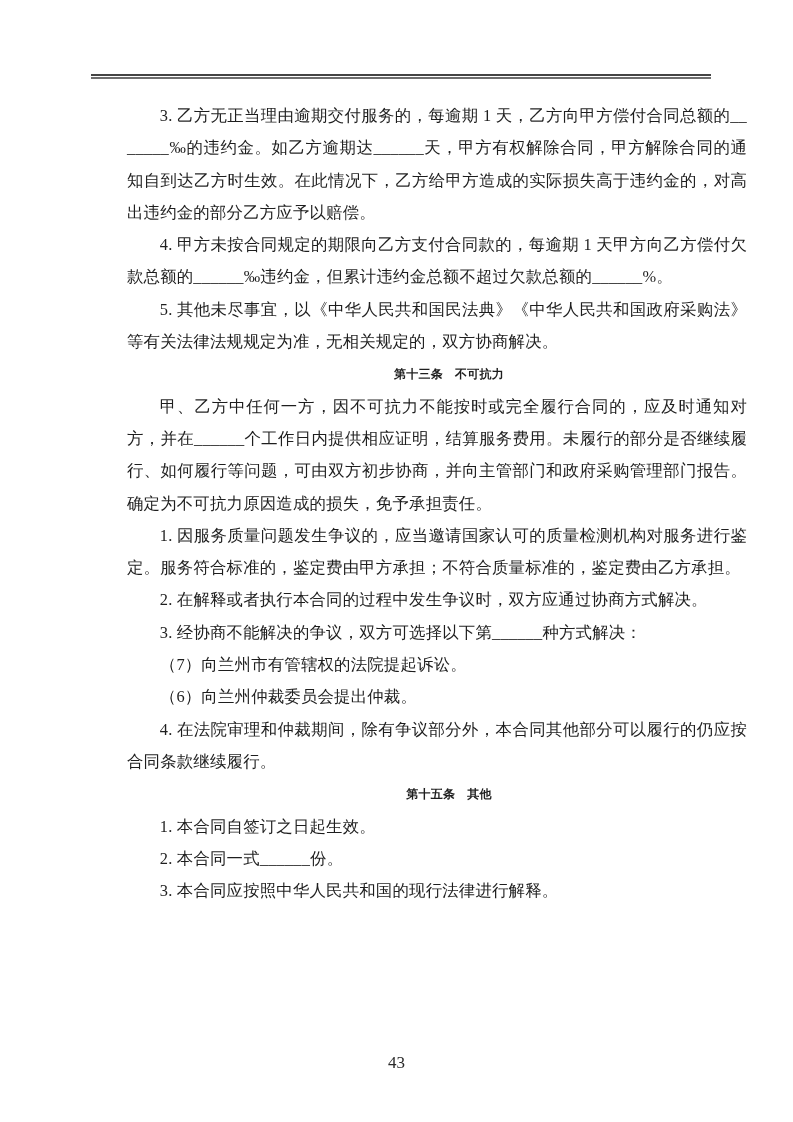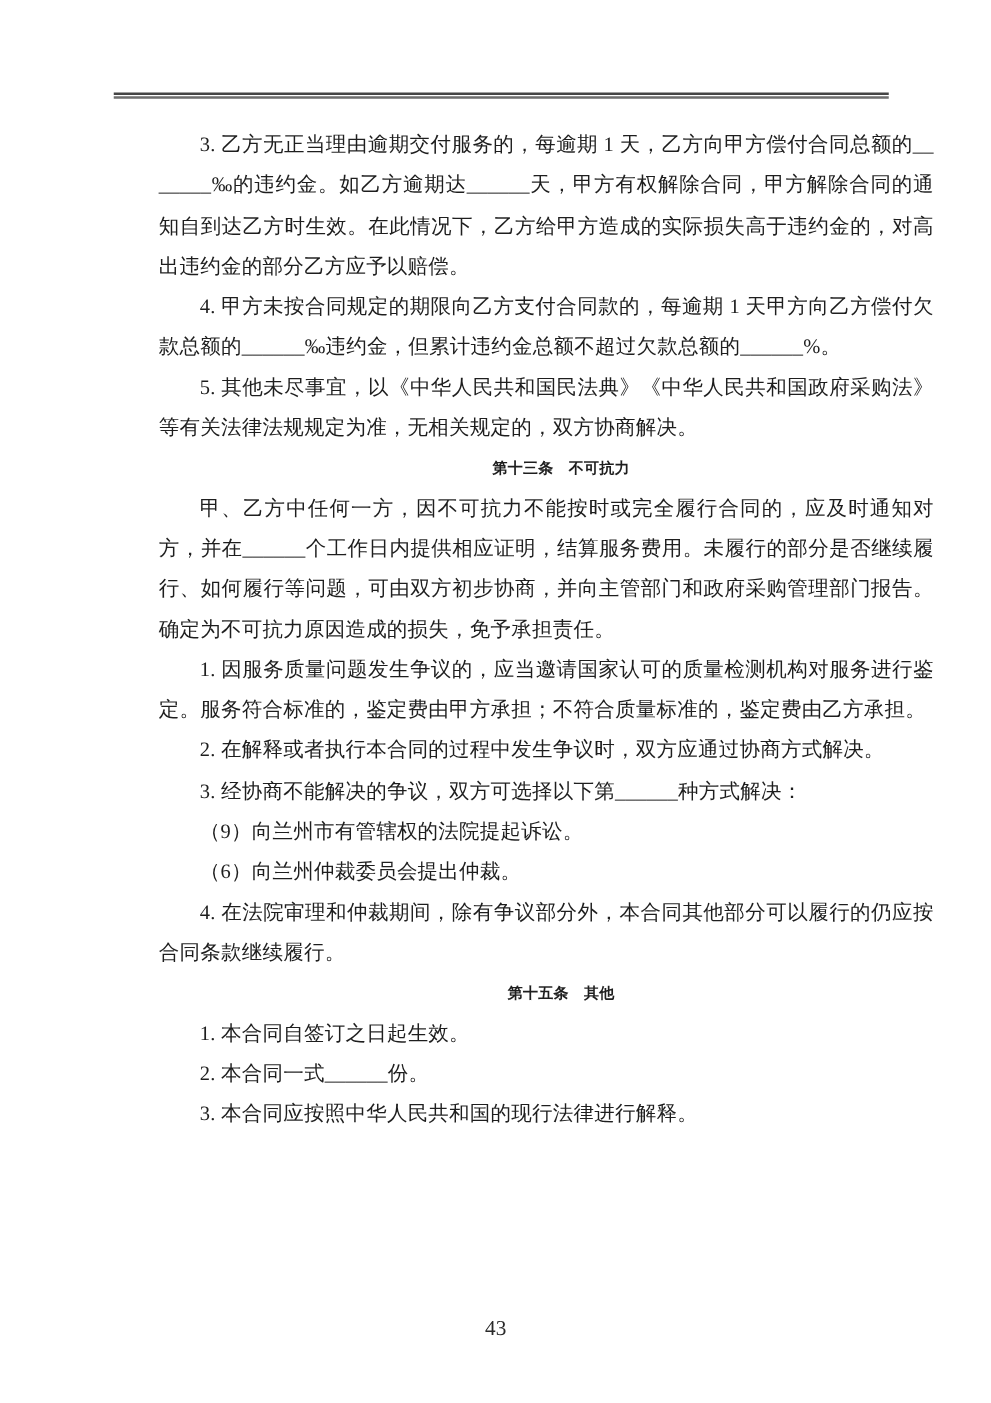--- a/index.html
+++ b/index.html
@@ -64,21 +64,21 @@
 
   <div class="content">
     <p>3. 乙方无正当理由逾期交付服务的，每逾期 1 天，乙方向甲方偿付合同总额的_______‰的违约金。如乙方逾期达______天，甲方有权解除合同，甲方解除合同的通知自到达乙方时生效。在此情况下，乙方给甲方造成的实际损失高于违约金的，对高出违约金的部分乙方应予以赔偿。</p>
     <p>4. 甲方未按合同规定的期限向乙方支付合同款的，每逾期 1 天甲方向乙方偿付欠款总额的______‰违约金，但累计违约金总额不超过欠款总额的______%。</p>
     <p>5. 其他未尽事宜，以《中华人民共和国民法典》《中华人民共和国政府采购法》等有关法律法规规定为准，无相关规定的，双方协商解决。</p>
     <p class="heading">第十三条　不可抗力</p>
     <p>甲、乙方中任何一方，因不可抗力不能按时或完全履行合同的，应及时通知对方，并在______个工作日内提供相应证明，结算服务费用。未履行的部分是否继续履行、如何履行等问题，可由双方初步协商，并向主管部门和政府采购管理部门报告。确定为不可抗力原因造成的损失，免予承担责任。</p>
     <p>1. 因服务质量问题发生争议的，应当邀请国家认可的质量检测机构对服务进行鉴定。服务符合标准的，鉴定费由甲方承担；不符合质量标准的，鉴定费由乙方承担。</p>
     <p>2. 在解释或者执行本合同的过程中发生争议时，双方应通过协商方式解决。</p>
     <p>3. 经协商不能解决的争议，双方可选择以下第______种方式解决：</p>
-    <p>（9）向兰州市有管辖权的法院提起诉讼。</p>
+    <p>（7）向兰州市有管辖权的法院提起诉讼。</p>
     <p>（6）向兰州仲裁委员会提出仲裁。</p>
     <p>4. 在法院审理和仲裁期间，除有争议部分外，本合同其他部分可以履行的仍应按合同条款继续履行。</p>
     <p class="heading">第十五条　其他</p>
     <p>1. 本合同自签订之日起生效。</p>
     <p>2. 本合同一式______份。</p>
     <p>3. 本合同应按照中华人民共和国的现行法律进行解释。</p>
   </div>
 
   <div class="page-number">43</div>
 </div>

